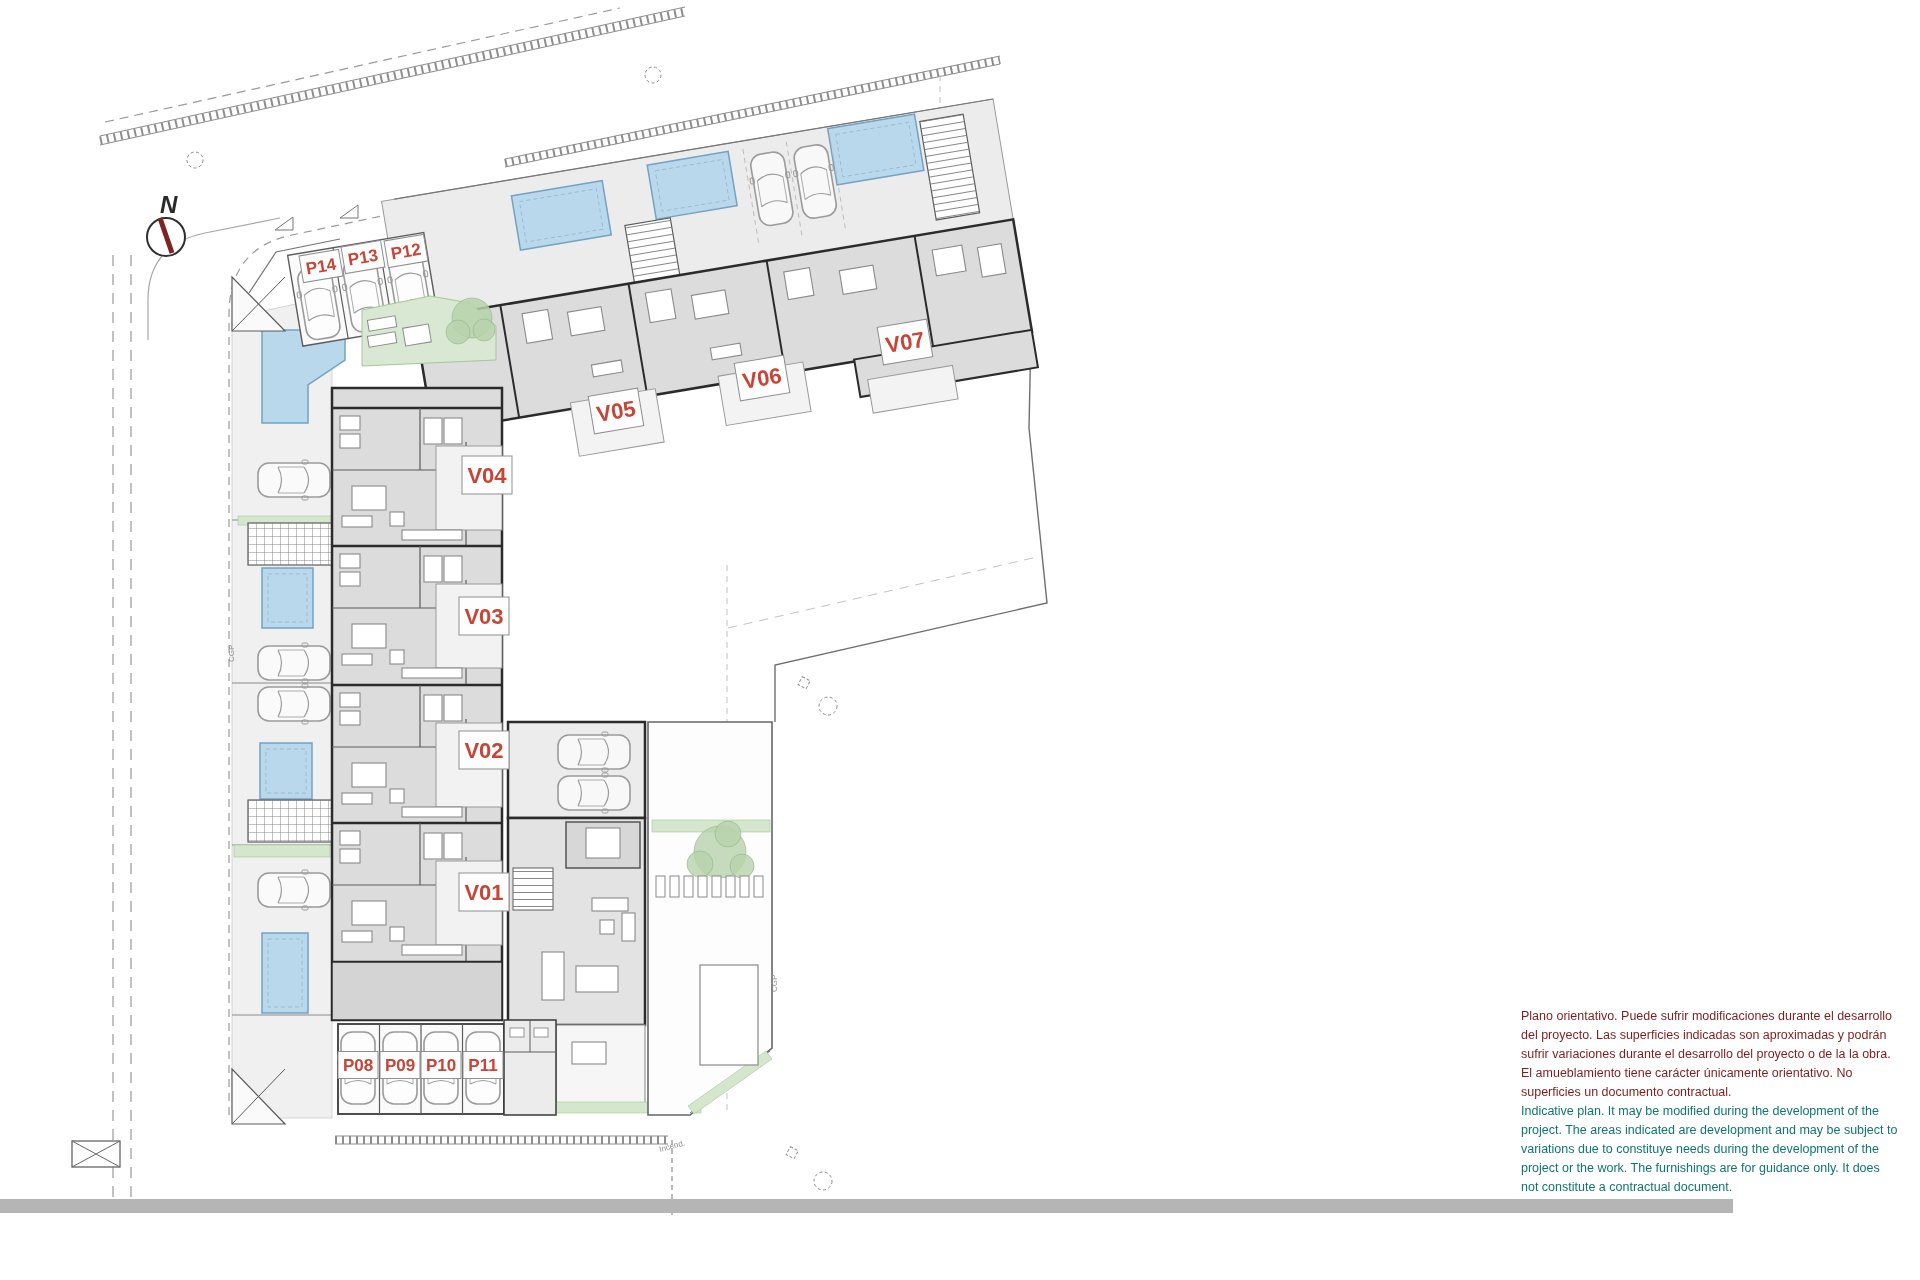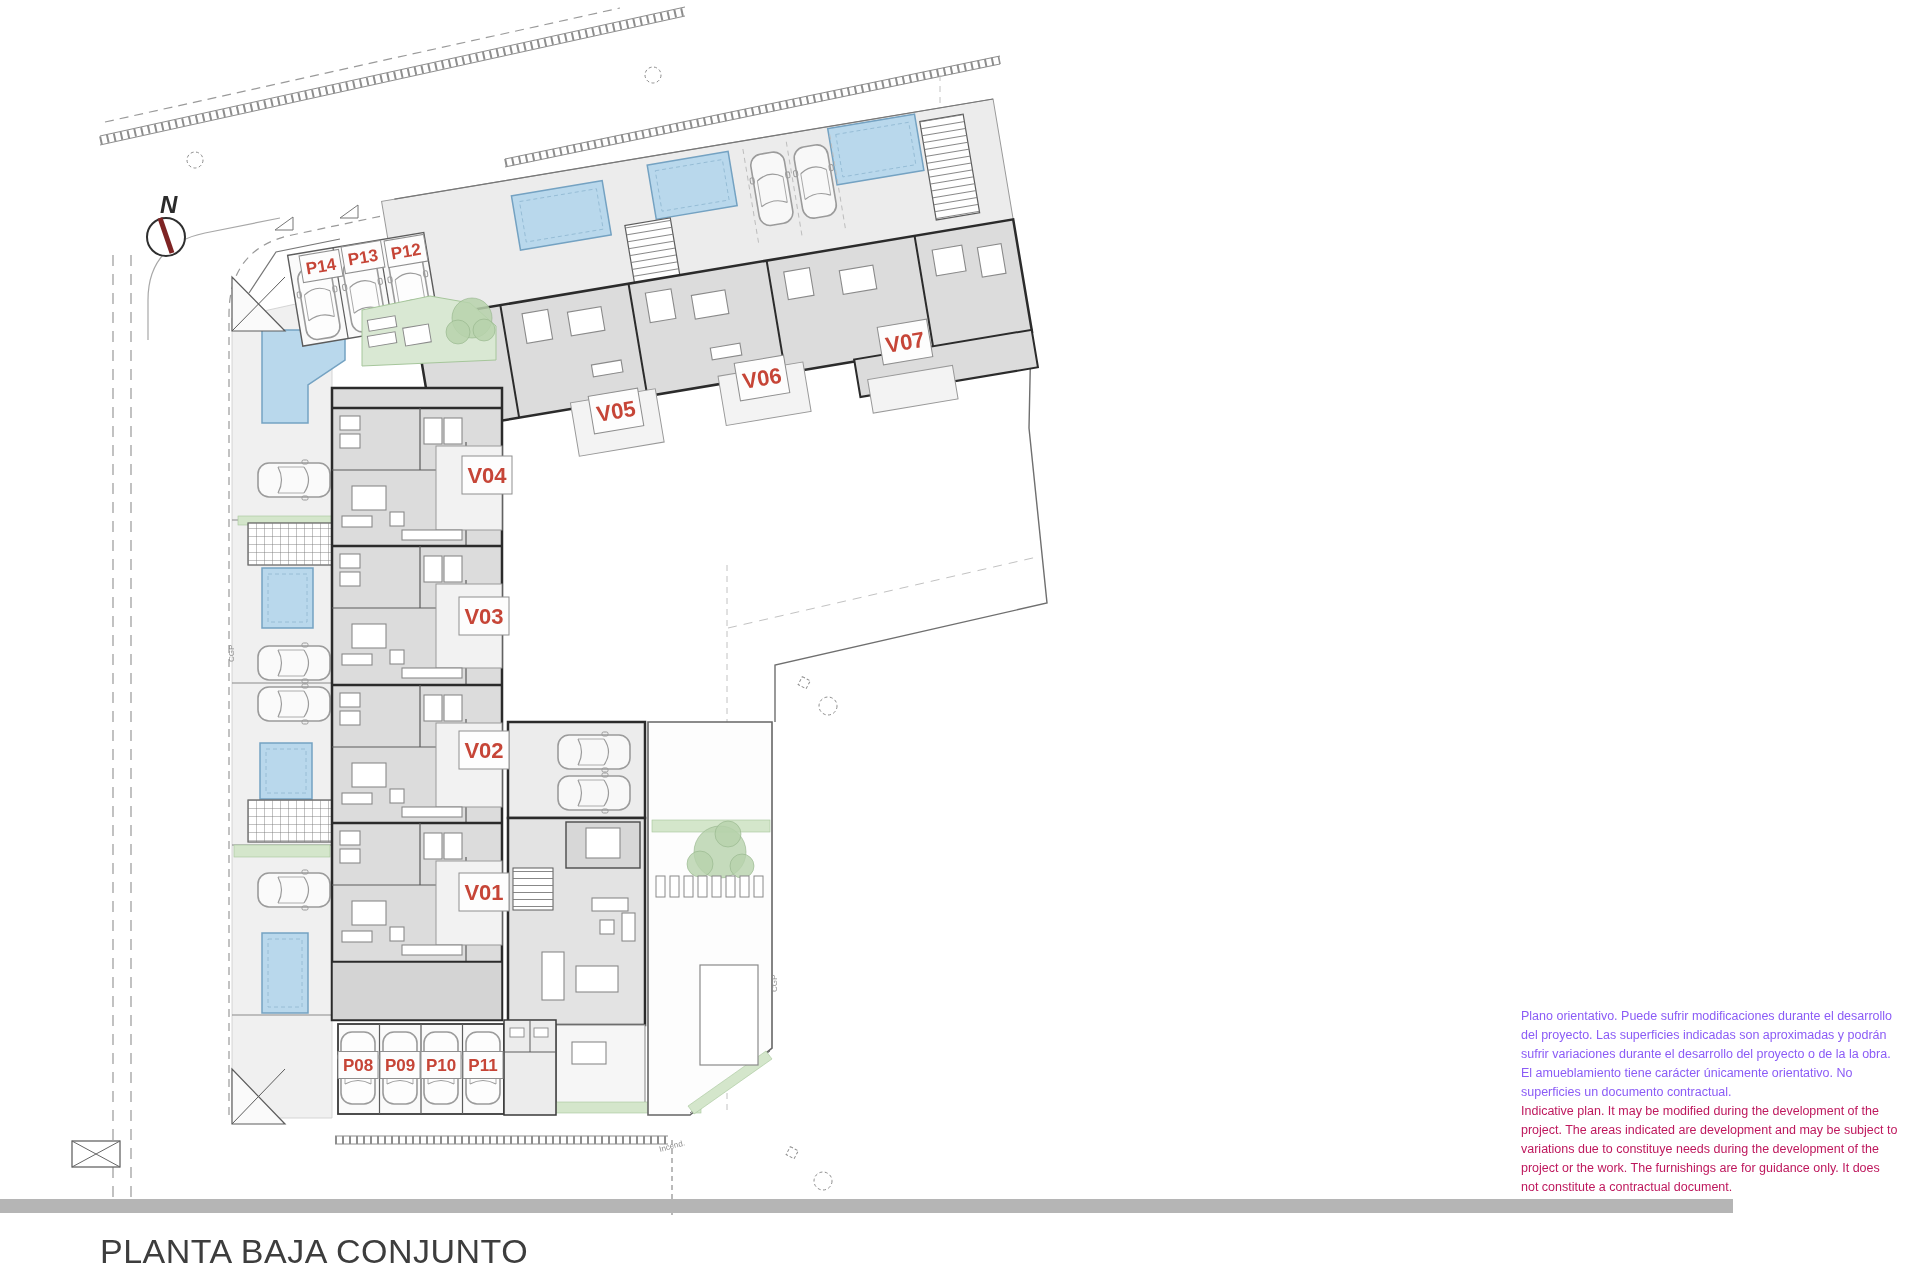--- a/index.html
+++ b/index.html
@@ -3,22 +3,22 @@
 <meta charset="utf-8">
 <style>
   html,body{margin:0;padding:0;background:#ffffff;}
   .stage{position:relative;width:1920px;height:1280px;background:#ffffff;overflow:hidden;
          font-family:"Liberation Sans",sans-serif;}
   .stage svg{position:absolute;left:0;top:0;}
   .graybar{position:absolute;left:0;top:1199px;width:1733px;height:14px;background:#b5b5b5;}
   .title{position:absolute;left:100px;top:1232px;font-size:34px;color:#3d3d3d;
          letter-spacing:0.5px;color:#3d3d3d;}
   .disclaimer{position:absolute;left:1521px;top:1007px;width:400px;font-size:12.5px;line-height:19px;}
-  .disclaimer .es{color:#8b5cf6;white-space:nowrap;}
-  .disclaimer .en{color:#be185d;white-space:nowrap;}
+  .disclaimer .es{color:#7f1d1d;white-space:nowrap;}
+  .disclaimer .en{color:#0f766e;white-space:nowrap;}
 </style>
 </head>
 <body>
 
 <div class="stage">
 
 <svg width="1920" height="1280" viewBox="0 0 1920 1280">
   <defs>
 
     <g id="car">
@@ -391,21 +391,20 @@
       </g>
   <g id="utility-labels-layer">
         <text transform="translate(234,662) rotate(-90)" font-size="8" fill="#8d8d8d" font-family="Liberation Sans, sans-serif">CGP</text>
         <text transform="translate(777,992) rotate(-90)" font-size="8" fill="#8d8d8d" font-family="Liberation Sans, sans-serif">CGP</text>
         <text transform="translate(660,1152) rotate(-15)" font-size="8" fill="#8d8d8d" font-family="Liberation Sans, sans-serif">Incend.</text>
       </g>
 </svg>
 
 <div class="graybar"></div>
 
-<div class="title">PLANTA BAJA CONJUNTO</div>
 
 <div class="disclaimer" id="disclaimer">
       <div class="es">Plano orientativo. Puede sufrir modificaciones durante el desarrollo</div>
       <div class="es">del proyecto. Las superficies indicadas son aproximadas y podrán</div>
       <div class="es">sufrir variaciones durante el desarrollo del proyecto o de la la obra.</div>
       <div class="es">El amueblamiento tiene carácter únicamente orientativo. No</div>
       <div class="es">superficies un documento contractual.</div>
       <div class="en">Indicative plan. It may be modified during the development of the</div>
       <div class="en">project. The areas indicated are development and may be subject to</div>
       <div class="en">variations due to constituye needs during the development of the</div>

